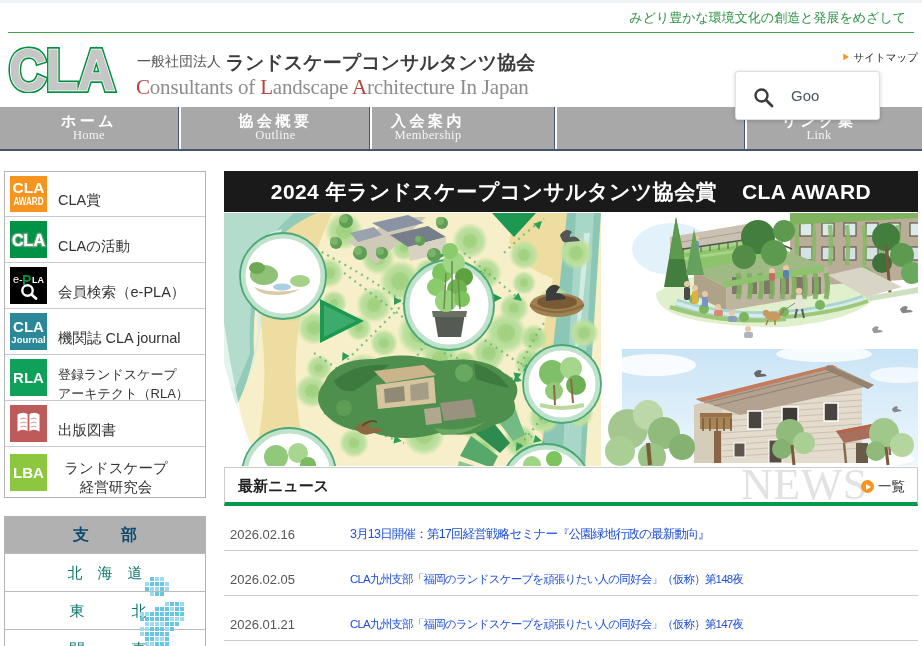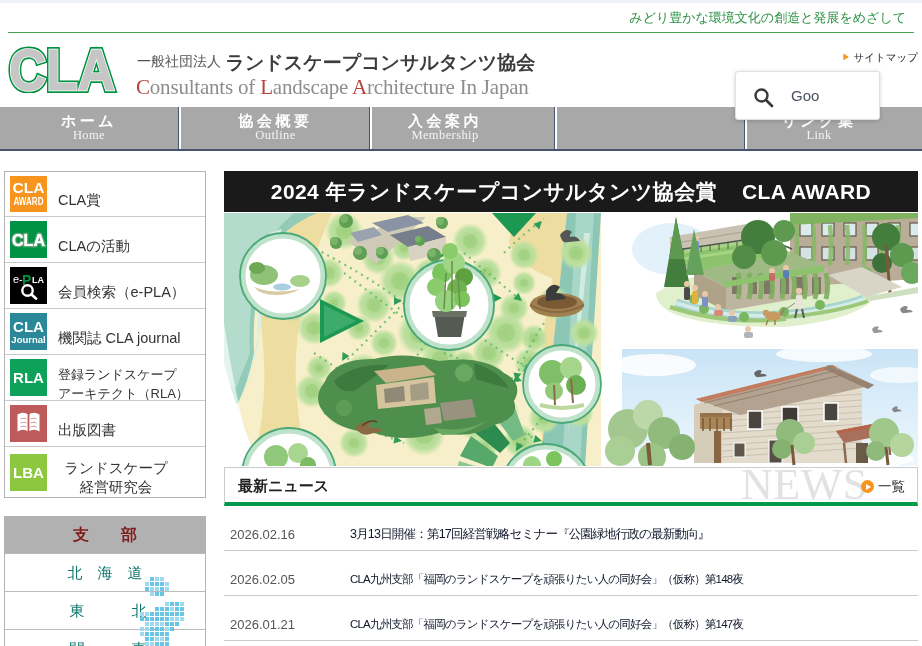--- a/index.html
+++ b/index.html
@@ -32,21 +32,21 @@
 .search .q{position:absolute;left:55px;top:15px;font-size:15px;color:#4a5260;}
 
 .side{position:absolute;left:4px;top:171px;width:202px;border:1px solid #b3b3b3;background:#fff;}
 .srow{position:relative;border-top:1px solid #c9c9c9;}
 .srow:first-child{border-top:none;}
 .srow .ic{position:absolute;left:5px;top:4px;}
 .srow .lbl{position:absolute;left:53px;top:50%;transform:translateY(-50%);
   font-size:14.5px;color:#333;line-height:19px;width:148px;margin-top:6px;}
 
 .shibu{position:absolute;left:4px;top:516px;width:202px;border:1px solid #b3b3b3;background:#fff;}
-.shibu .hd{height:36px;background:#b1b1b1;color:#7f1d1d;font-size:16px;font-weight:bold;
+.shibu .hd{height:36px;background:#b1b1b1;color:#0c4a6e;font-size:16px;font-weight:bold;
   text-align:center;line-height:36px;letter-spacing:0;}
 .shibu .row{height:38px;border-top:1px solid #bbb;text-align:center;line-height:38px;
   font-size:15px;color:#0f766e;}
 .shibu .js{display:flex;justify-content:space-between;width:77px;margin:0 auto;position:relative;left:3px;}
 .jmap{position:absolute;left:0;top:0;z-index:5;pointer-events:none;}
 
 .blackbar{position:absolute;left:224px;top:171px;width:694px;height:41px;background:#1a1a1a;
   color:#fff;text-align:center;font-size:21px;font-weight:bold;line-height:41px;letter-spacing:0.4px;}
 .illust{position:absolute;left:224px;top:213px;}
 .newshead{position:absolute;left:224px;top:467px;width:694px;height:39px;background:#fff;
@@ -55,21 +55,21 @@
 .newshead .wm{position:absolute;left:508px;top:-9px;font-family:"Liberation Serif",serif;
   font-size:44px;color:#e2e2e2;letter-spacing:0.5px;z-index:1;margin-left:8px;}
 .newshead .ichiran{position:absolute;right:12px;top:10px;font-size:13.5px;color:#222;z-index:2;}
 .newshead .oc{display:inline-block;width:13px;height:13px;border-radius:50%;background:#f7941e;
   position:relative;vertical-align:-2px;margin-right:4px;}
 .newshead .oc:after{content:"";position:absolute;left:5px;top:3.5px;width:0;height:0;
   border-left:5px solid #fff;border-top:3px solid transparent;border-bottom:3px solid transparent;}
 .news{position:absolute;left:224px;top:506px;width:694px;}
 .news .nrow{position:relative;height:45px;border-bottom:1px solid #ccc;}
 .news .dt{position:absolute;left:6px;top:21px;font-size:13px;color:#555;}
-.news .lk{position:absolute;left:126px;top:20px;font-size:12.5px;color:#0f172a;letter-spacing:-0.8px;}
+.news .lk{position:absolute;left:126px;top:20px;font-size:12.5px;color:#1d4ed8;letter-spacing:-0.8px;}
 .news .lk2{font-size:11.5px;top:21px;}
 </style>
 </head>
 <body>
 <div class="topbar"></div>
 <div class="tagline">みどり豊かな環境文化の創造と発展をめざして</div>
 <div class="greenline"></div>
 <svg class="logo" width="114" height="48" viewBox="0 0 114 48">
   <text x="1" y="45" textLength="106" lengthAdjust="spacingAndGlyphs" font-family="Liberation Sans" font-size="58" font-weight="bold" fill="none" stroke="#00913f" stroke-width="6">CLA</text>
   <text x="1" y="45" textLength="106" lengthAdjust="spacingAndGlyphs" font-family="Liberation Sans" font-size="58" font-weight="bold" fill="none" stroke="#ffffff" stroke-width="2.6">CLA</text>
@@ -83,21 +83,21 @@
   <div class="item" style="left:0;width:178px;">
       <div class="jp">ホーム</div>
       <div class="en">Home</div>
     </div>
   <div class="div" style="left:178px;"></div>
   <div class="item" style="left:182px;width:187px;">
       <div class="jp">協会概要</div>
       <div class="en">Outline</div>
     </div>
   <div class="div" style="left:369px;"></div>
-  <div class="item" style="left:373px;width:144px;">
+  <div class="item" style="left:356px;width:144px;">
       <div class="jp">入会案内</div>
       <div class="en">Membership</div>
     </div>
   <div class="div" style="left:554px;"></div>
   <div class="div" style="left:744px;"></div>
   <div class="item" style="left:748px;width:142px;">
       <div class="jp">リンク集</div>
       <div class="en">Link</div>
     </div>
 </div>

